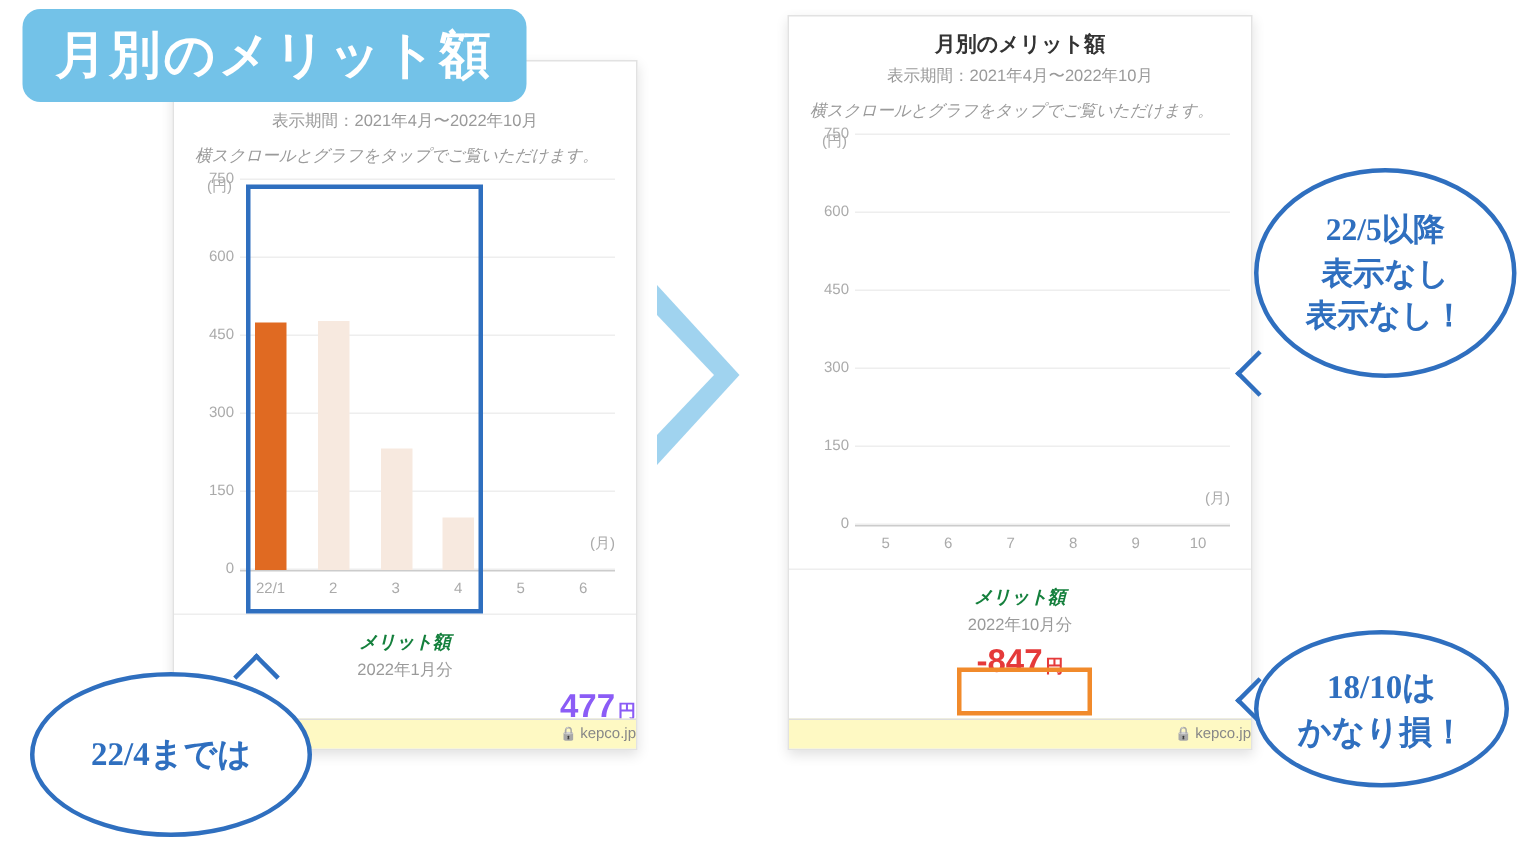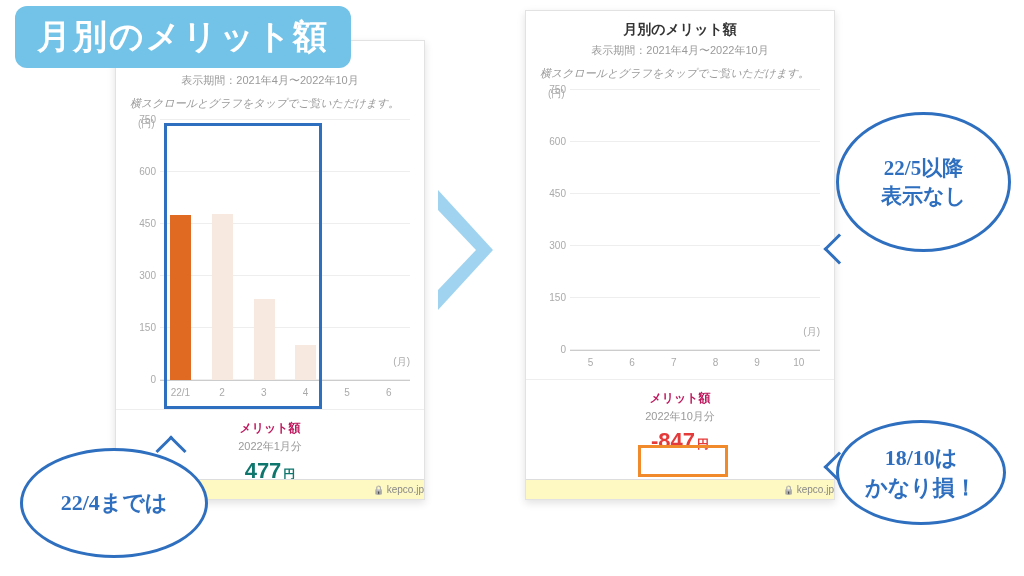--- a/index.html
+++ b/index.html
@@ -74,24 +74,24 @@
     position: absolute;
     border: 3px solid #2f6fbf;
     pointer-events: none;
   }
   .merit-box {
     margin-top: 28px;
     border-top: 1px solid #eee;
     text-align: center;
     padding: 10px 0 2px;
   }
-  .merit-box .lbl { font-size: 12px; font-weight: 700; color: #be185d; }
+  .merit-box .lbl { font-size: 12px; font-weight: 700; color: #15803d; font-style: italic; }
   .merit-box .period { font-size: 11px; color: #9a9a9a; margin-top: 2px; }
   .merit-box .val { font-size: 22px; font-weight: 700; margin-top: 4px; }
-  .merit-box .val.pos { color: #0f766e; }
+  .merit-box .val.pos { color: #8b5cf6; text-align: right; }
   .merit-box .val.neg { color: #e53a3a; }
   .merit-box .val small { font-size: 12px; margin-left: 2px; }
   .amount-box {
     position:absolute;
     border:3px solid #f18a2b;
     pointer-events:none;
   }
   .footer {
     position: absolute;
     bottom: 0; left: 0; right: 0;
@@ -266,20 +266,21 @@
   <div>
     <span>22/4までは</span><br>
   </div>
 </div>
 
 <div class="tail t2"></div>
 <div class="bubble b2">
   <div>
     <span>22/5以降</span><br>
     <span>表示なし</span><br>
+    <span>表示なし！</span>
   </div>
 </div>
 
 <div class="tail t3"></div>
 <div class="bubble b3">
   <div>
     <span>18/10は</span><br>
     <span>かなり損！</span>
   </div>
 </div>

